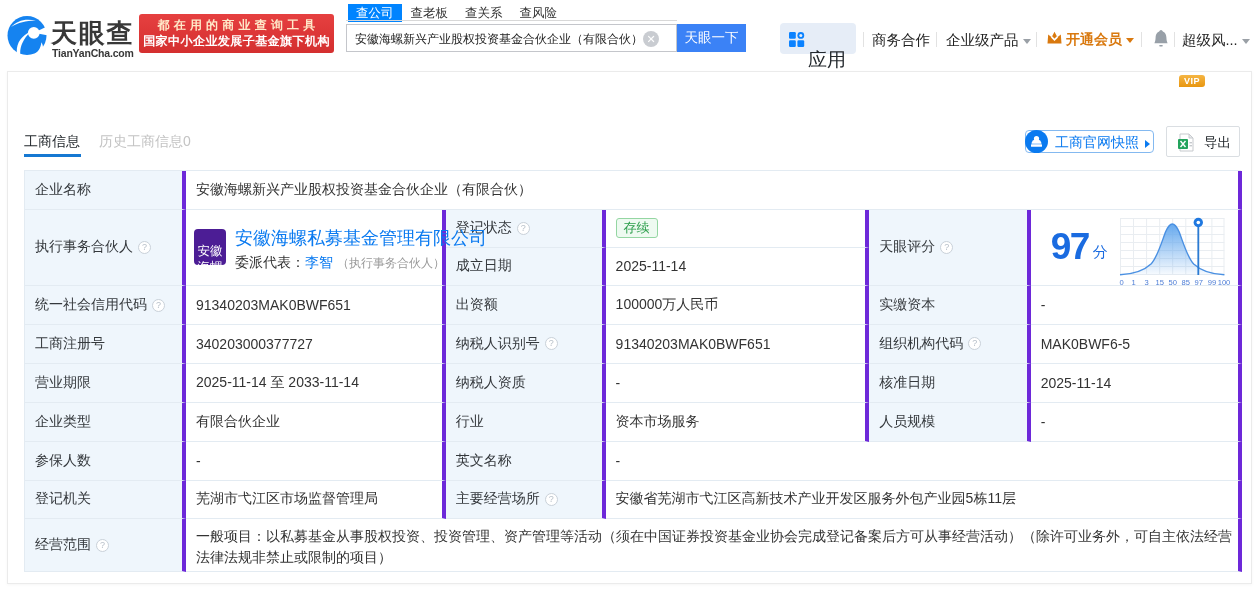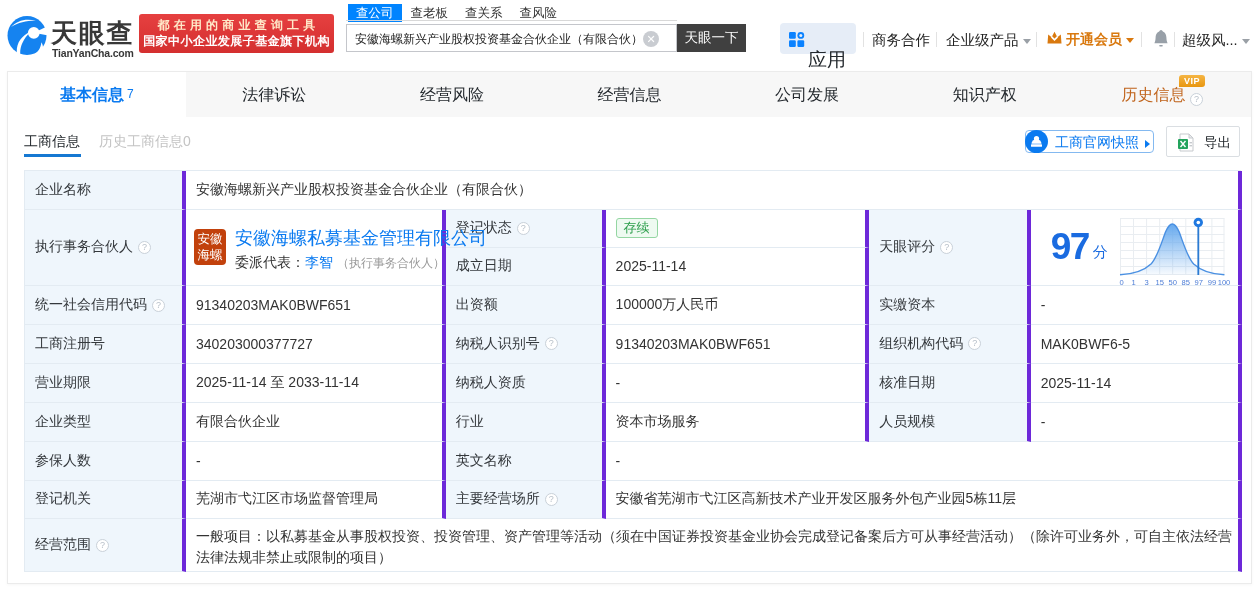--- a/index.html
+++ b/index.html
@@ -15,21 +15,21 @@
 #redbox .l2 { font-size:12.1px; font-weight:bold; color:#fff; letter-spacing:0.35px; line-height:16px; white-space:nowrap;}
 
 
 #stabs { position:absolute; left:348px; top:3px; height:18px; }
 #stabs .st { display:inline-block; font-size:12.5px; height:18px; line-height:18px; padding:0 8px; color:#333; margin-right:1px;}
 #stabs .st.on { background:#0084ff; color:#fff; }
 #stab-line { position:absolute; left:346px; top:20px; width:331px; height:1px; background:#d8d8d8; }
 #sinput { position:absolute; left:346px; top:24px; width:331px; height:28px; border:1px solid #c4c6cb; background:#fff; }
 #sinput .txt { position:absolute; left:8px; top:6px; font-size:12px; color:#222; letter-spacing:0; white-space:nowrap;}
 #sclear { position:absolute; left:296px; top:6px; width:16px; height:16px; border-radius:50%; background:#c9ccd1; color:#fff; font-size:11px; line-height:16px; text-align:center;}
-#sbtn { position:absolute; left:677px; top:24px; width:69px; height:28px; background:#404040; color:#fff; font-size:13.5px; text-align:center; line-height:28px; letter-spacing:0;}
+#sbtn { position:absolute; left:677px; top:24px; width:69px; height:28px; background:#3b82f6; color:#fff; font-size:13.5px; text-align:center; line-height:28px; letter-spacing:0;}
 .app-pill { position:absolute; left:780px; top:23px; width:76px; height:31px; background:#e6edf7; border-radius:4px; }
 .app-pill .t { position:absolute; left:28px; top:24px; font-size:19px; color:#24292e; }
 .caret { display:inline-block; width:0; height:0; border-left:4.5px solid transparent; border-right:4.5px solid transparent; border-top:5px solid #333; vertical-align:middle; }
 .caret.gray { border-top-color:#9aa0a6; }
 .caret.orange { border-top-color:#d9790f; }
 .hsep { position:absolute; top:32px; width:1px; height:15px; background:#e2e2e2; }
 .hitem { position:absolute; top:31px; font-size:14.5px; color:#222; white-space:nowrap; }
 #vipitem { color:#d9790f; font-weight:bold; font-size:14px !important; }
 
 
@@ -56,21 +56,21 @@
 
 
 #tbl { position:absolute; left:16px; top:98px; width:1217px; border-top:1px solid #e3ebf2; border-left:1px solid #e3ebf2; display:grid; grid-template-columns:161px 259.8px 159.8px 263.6px 161.5px 211.3px; grid-template-rows:38.8px 37.9px 38.4px 38.9px 38.9px 38.9px 38.9px 38.9px 38.9px 52.3px; }
 #tbl > div { border-right:4px solid #6d28d9; border-bottom:1px solid #e3ebf2; font-size:14px; color:#333; display:flex; align-items:center; padding-left:10px; }
 #tbl .lb { background:#eff6fc; color:#34383c; }
 #tbl .lb .qmark { margin-left:5px; } .g3 { grid-column:span 3;} .g5 { grid-column:span 5;}
 .r2 { grid-row:span 2;}
 .tag-green { display:inline-block; height:20px; line-height:18px; padding:0 7px; border:1px solid #94d6a2; background:#eefaf1; color:#2c9e4b; font-size:13px; border-radius:3px; }
 .blue-link { color:#0a7af0; }
 .gray-note { color:#999; font-size:12px; }
-#ptnlogo { width:32px; height:36px; background:#c2410c; border-radius:4px; color:#fff; font-size:12.5px; line-height:16px; text-align:center; padding-top:2px; flex-shrink:0; margin-left:-2px;}
+#ptnlogo { width:32px; height:36px; background:#4c1d95; border-radius:4px; color:#fff; font-size:12.5px; line-height:16px; text-align:center; padding-top:14px; flex-shrink:0; margin-left:-2px;}
 .pcell { align-items:center; }
 .pinfo { margin-left:9px; position:relative; top:2px; }
 .pinfo .n { font-size:18px; color:#0a7af0; margin-bottom:4px; white-space:nowrap;}
 .pinfo .d { font-size:14px; color:#333; white-space:nowrap;}
 #score97 { font-size:37px; font-weight:bold; color:#1a6be0; letter-spacing:-1.5px;}
 #scorefen { font-size:15px; color:#1a6be0; margin-left:4px; position:relative; top:5px;}
 .opr { line-height:21px; padding:7px 0 0 10px; align-items:flex-start !important; }
 </style>
 </head>
 <body>
@@ -121,29 +121,20 @@
   <svg class="abs" style="left:1153.5px; top:30px;" width="14" height="17" viewBox="0 0 14 17">
     <circle cx="7" cy="1.6" r="1.6" fill="#98a0a8"></circle>
     <path d="M7,1.3 C10.4,1.3 12.3,4 12.4,7.6 C12.45,10 12.9,12 13.6,13.3 L0.4,13.3 C1.1,12 1.55,10 1.6,7.6 C1.7,4 3.6,1.3 7,1.3 Z" fill="#98a0a8"></path>
     <rect x="5.2" y="15" width="3.6" height="1.6" rx="0.8" fill="#98a0a8"></rect>
   </svg>
   <div class="hsep" style="left:1174px;"></div>
   <div class="hitem" style="left:1182px;">超级风... <span class="caret gray"></span></div>
 </div>
 
 <div id="card">
-  <div id="mtabs">
-    <div class="mt on">基本信息<sup class="n7">7</sup></div>
-    <div class="mt">法律诉讼</div>
-    <div class="mt">经营风险</div>
-    <div class="mt">经营信息</div>
-    <div class="mt">公司发展</div>
-    <div class="mt">知识产权</div>
-    <div class="mt his">历史信息 <span class="qmark">?</span></div>
-  </div>
   <div id="vipbadge">VIP</div>
   <div id="subt1">工商信息</div>
   <div id="subt1u"></div>
   <div id="subt2">历史工商信息0</div>
   <div id="snapbtn">
     <div class="ic"><svg width="23" height="23" viewBox="0 0 23 23">
           <g fill="#fff">
             <circle cx="11.5" cy="8.6" r="2.6"></circle>
             <path d="M6.5,13.8 a5,4.6 0 0 1 10,0 Z"></path>
             <rect x="6" y="14.2" width="11" height="2.6" rx="0.5"></rect>

